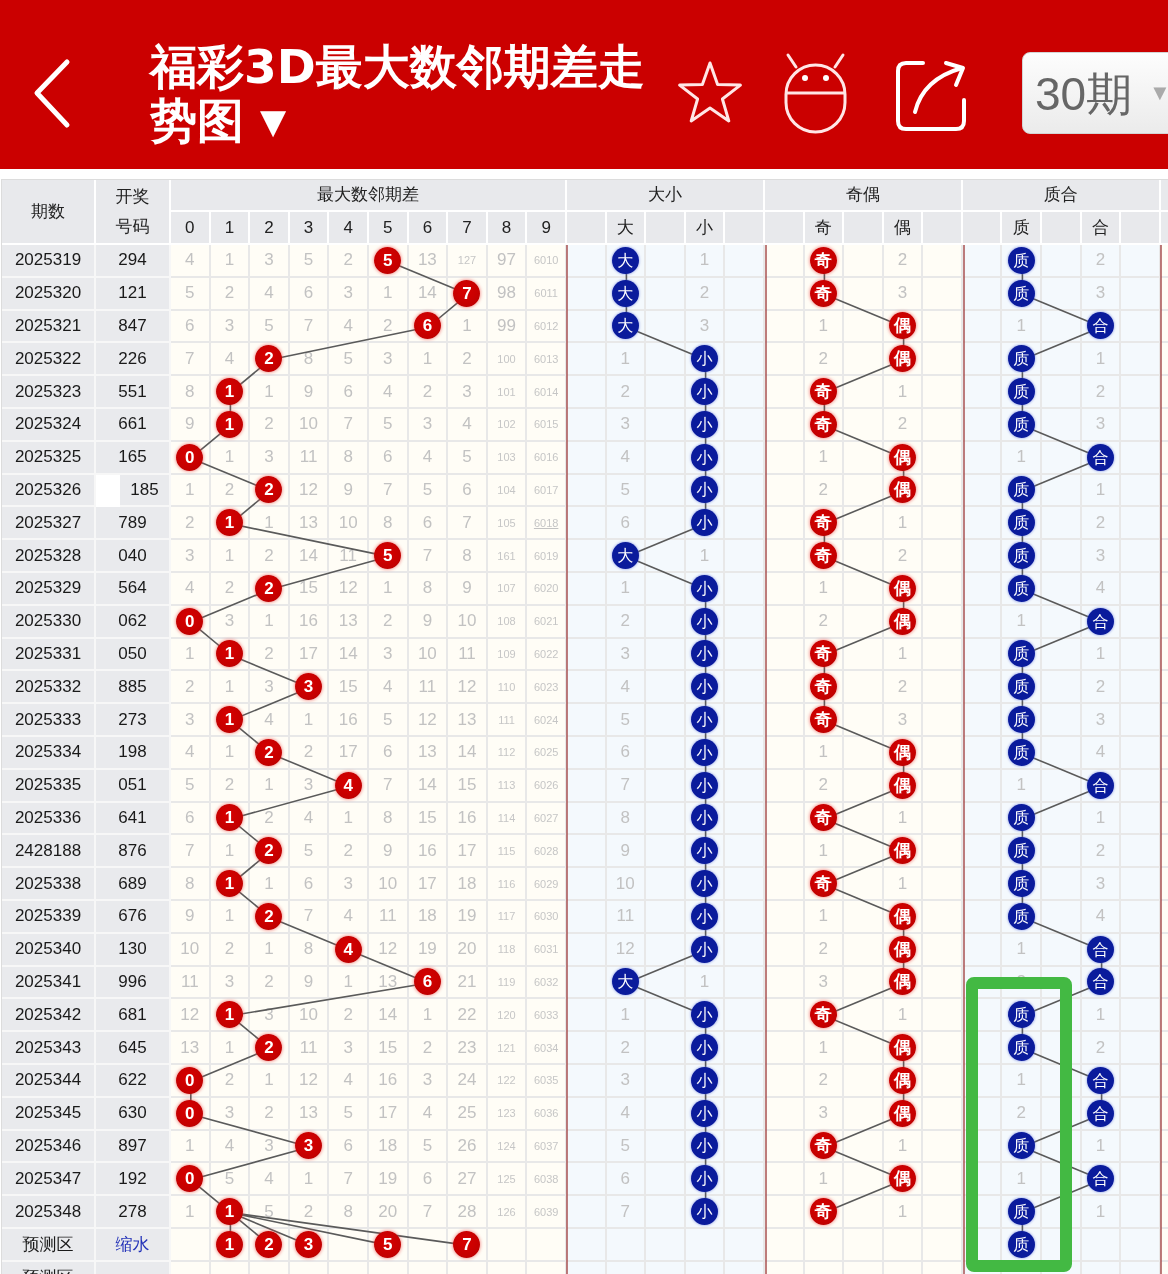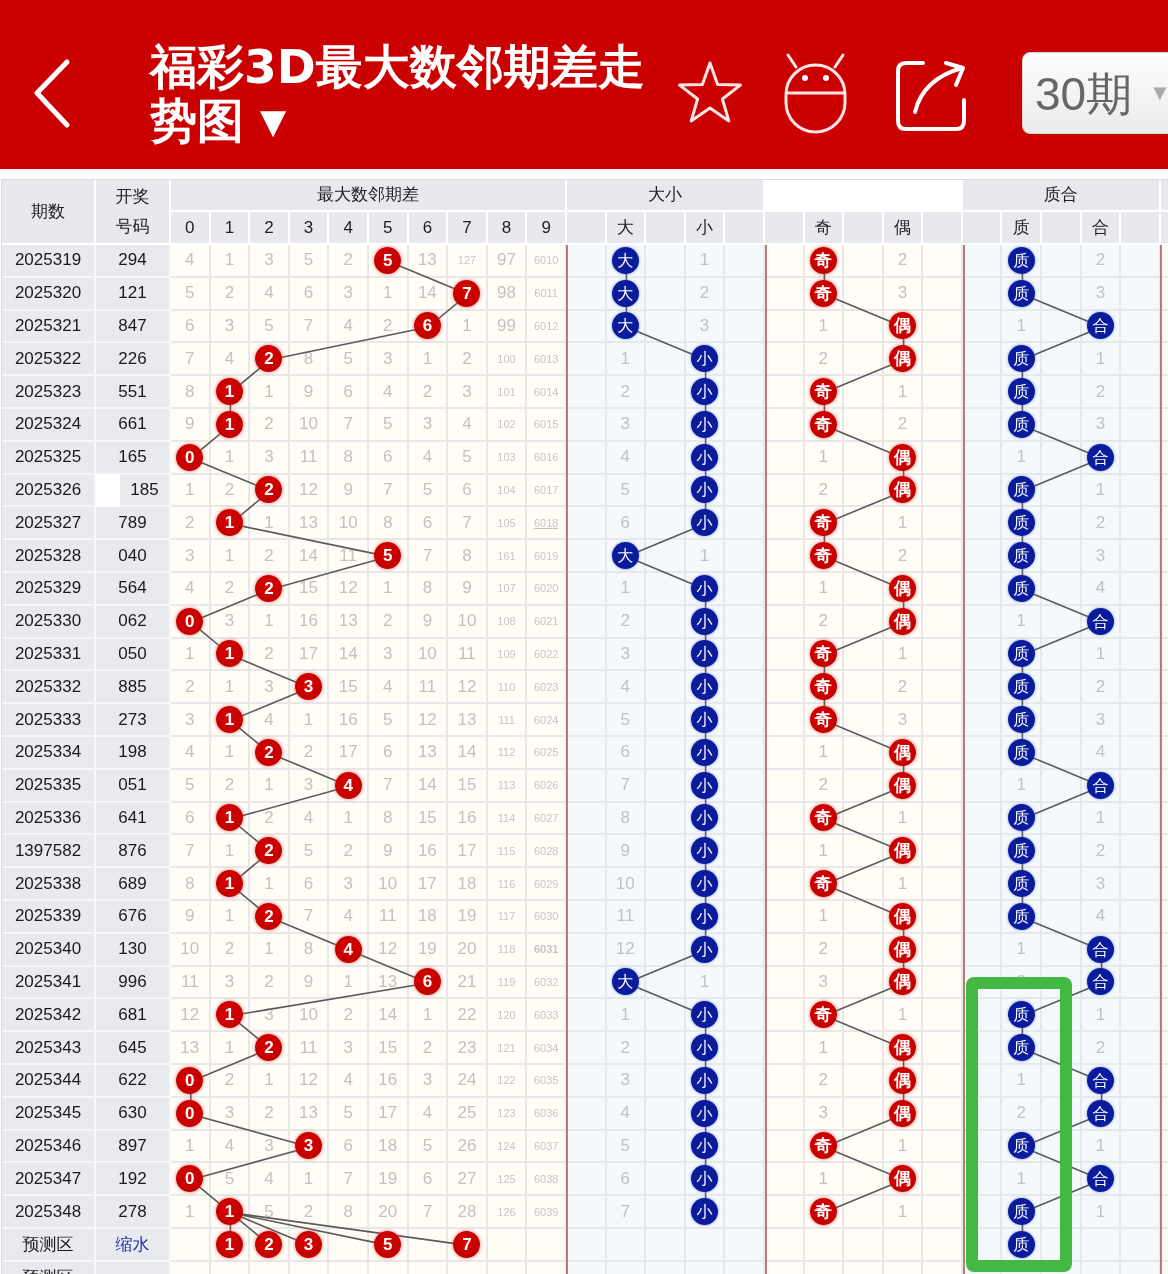--- a/index.html
+++ b/index.html
@@ -74,20 +74,21 @@
 </div>
 
 <div id="grid" class="grid">
   <div class="hc" style="grid-row:1/3;grid-column:1;">期数</div>
   <div class="hc" style="grid-row:1/3;grid-column:2;">
     <span>开奖</span>
     <span>号码</span>
   </div>
   <div class="hc" style="grid-row:1;grid-column:13/18;">大小</div>
   <div class="hc" style="grid-row:1;grid-column:3/13;">最大数邻期差</div>
+  <div class="hc" style="grid-row:1;grid-column:18/23;">奇偶</div>
   <div class="hc" style="grid-row:1;grid-column:23/28;">质合</div>
   <div class="hc" style="grid-row:1;grid-column:28;"></div>
 <div class="hc" style="grid-area: 2 / 3;">0</div>
     <div class="hc" style="grid-area: 2 / 4;">1</div>
     <div class="hc" style="grid-area: 2 / 5;">2</div>
     <div class="hc" style="grid-area: 2 / 6;">3</div>
     <div class="hc" style="grid-area: 2 / 7;">4</div>
     <div class="hc" style="grid-area: 2 / 8;">5</div>
     <div class="hc" style="grid-area: 2 / 9;">6</div>
     <div class="hc" style="grid-area: 2 / 10;">7</div>
@@ -1182,21 +1183,21 @@
     <div class="c bg-blue" style="grid-area: 20 / 23;"></div>
     <div class="c bg-blue" style="grid-area: 20 / 24;">
       <span class="ball blue">质</span>
     </div>
     <div class="c bg-blue" style="grid-area: 20 / 25;"></div>
     <div class="c bg-blue" style="grid-area: 20 / 26;">
       <span class="miss">1</span>
     </div>
     <div class="c bg-blue" style="grid-area: 20 / 27;"></div>
     <div class="c bg-cream" style="grid-area: 20 / 28;"></div>
-    <div class="c issue" style="grid-area: 21 / 1;">1397582</div>
+    <div class="c issue" style="grid-area: 21 / 1;">2428188</div>
     <div class="c draw" style="grid-area: 21 / 2;">876</div>
     <div class="c bg-cream" style="grid-area: 21 / 3;">
       <span class="miss">7</span>
     </div>
     <div class="c bg-cream" style="grid-area: 21 / 4;">
       <span class="miss">1</span>
     </div>
     <div class="c bg-cream" style="grid-area: 21 / 5;">
       <span class="ball red">2</span>
     </div>
@@ -1391,21 +1392,21 @@
     </div>
     <div class="c bg-cream" style="grid-area: 24 / 9;">
       <span class="miss">19</span>
     </div>
     <div class="c bg-cream" style="grid-area: 24 / 10;">
       <span class="miss">20</span>
     </div>
     <div class="c bg-cream" style="grid-area: 24 / 11;">
       <span class="miss small">118</span>
     </div>
-    <div class="c bg-cream" style="grid-area: 24 / 12; font-weight: bold;">
+    <div class="c bg-cream" style="grid-area: 24 / 12;">
       <span class="miss small">6031</span>
     </div>
     <div class="c bg-blue" style="grid-area: 24 / 13;"></div>
     <div class="c bg-blue" style="grid-area: 24 / 14;">
       <span class="miss">12</span>
     </div>
     <div class="c bg-blue" style="grid-area: 24 / 15;"></div>
     <div class="c bg-blue" style="grid-area: 24 / 16;">
       <span class="ball blue">小</span>
     </div>

